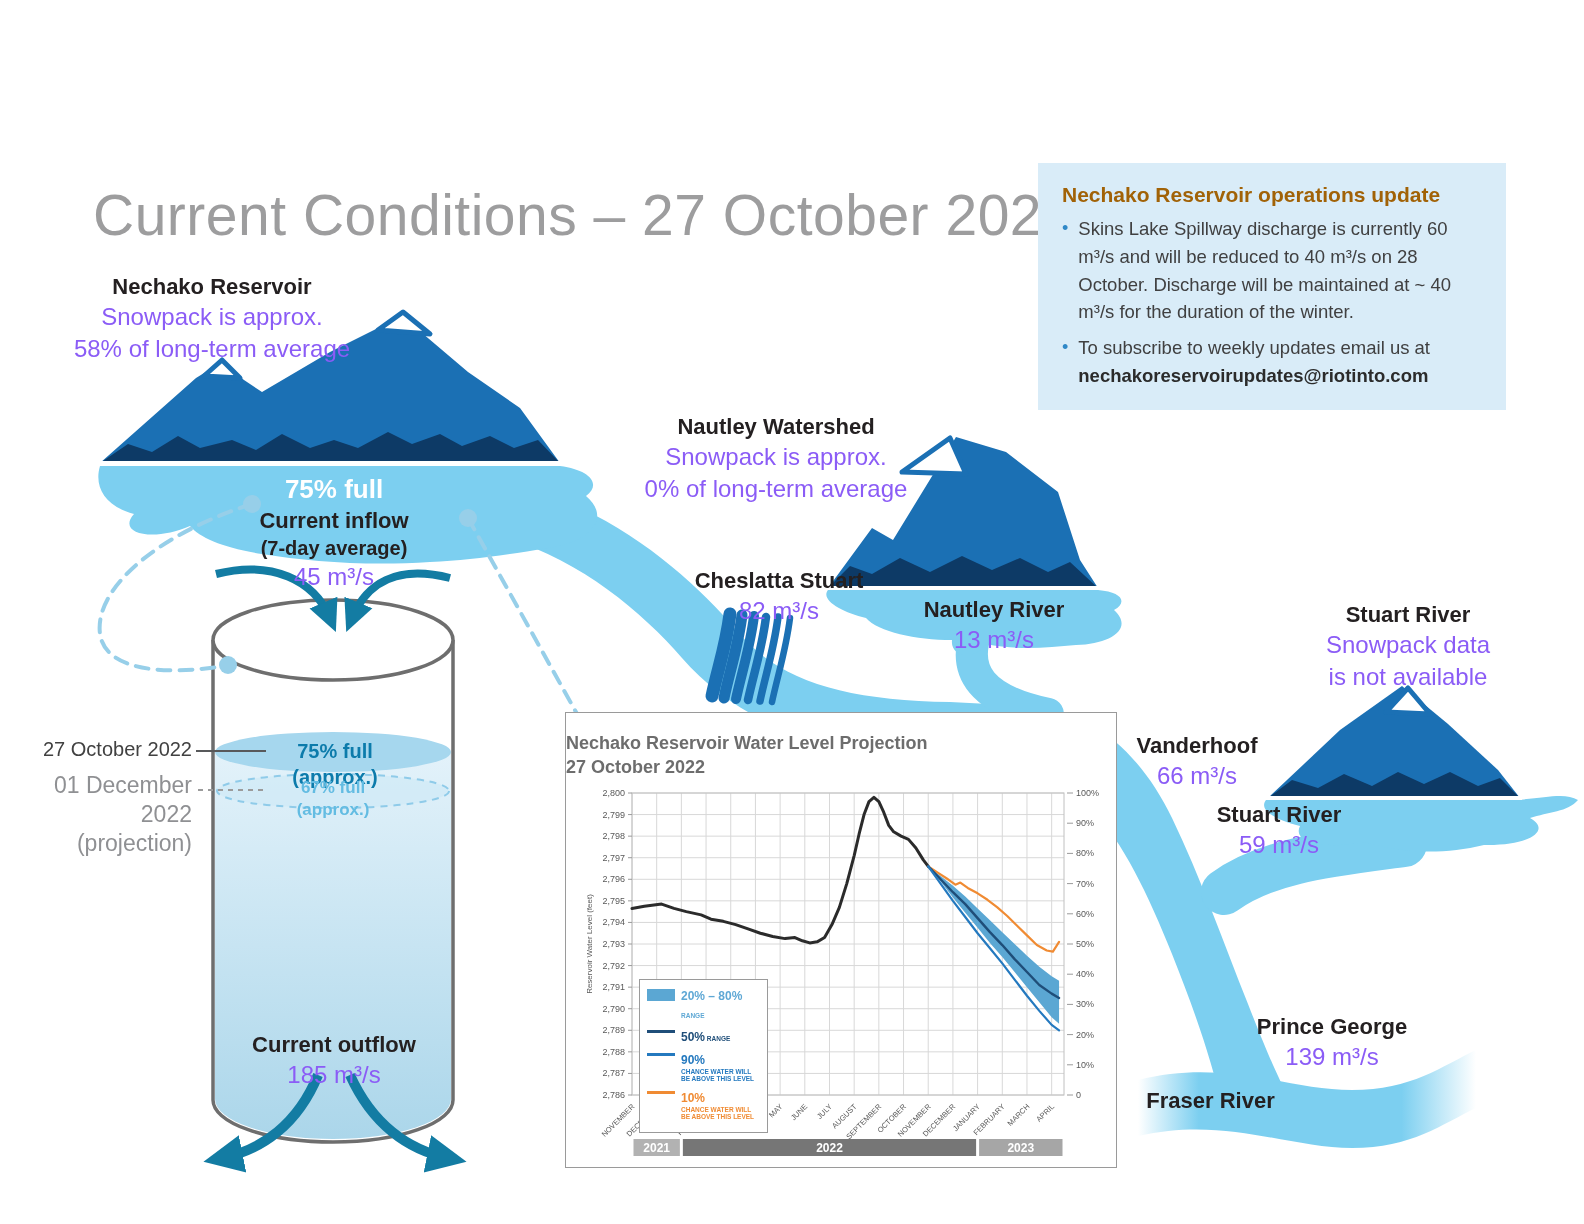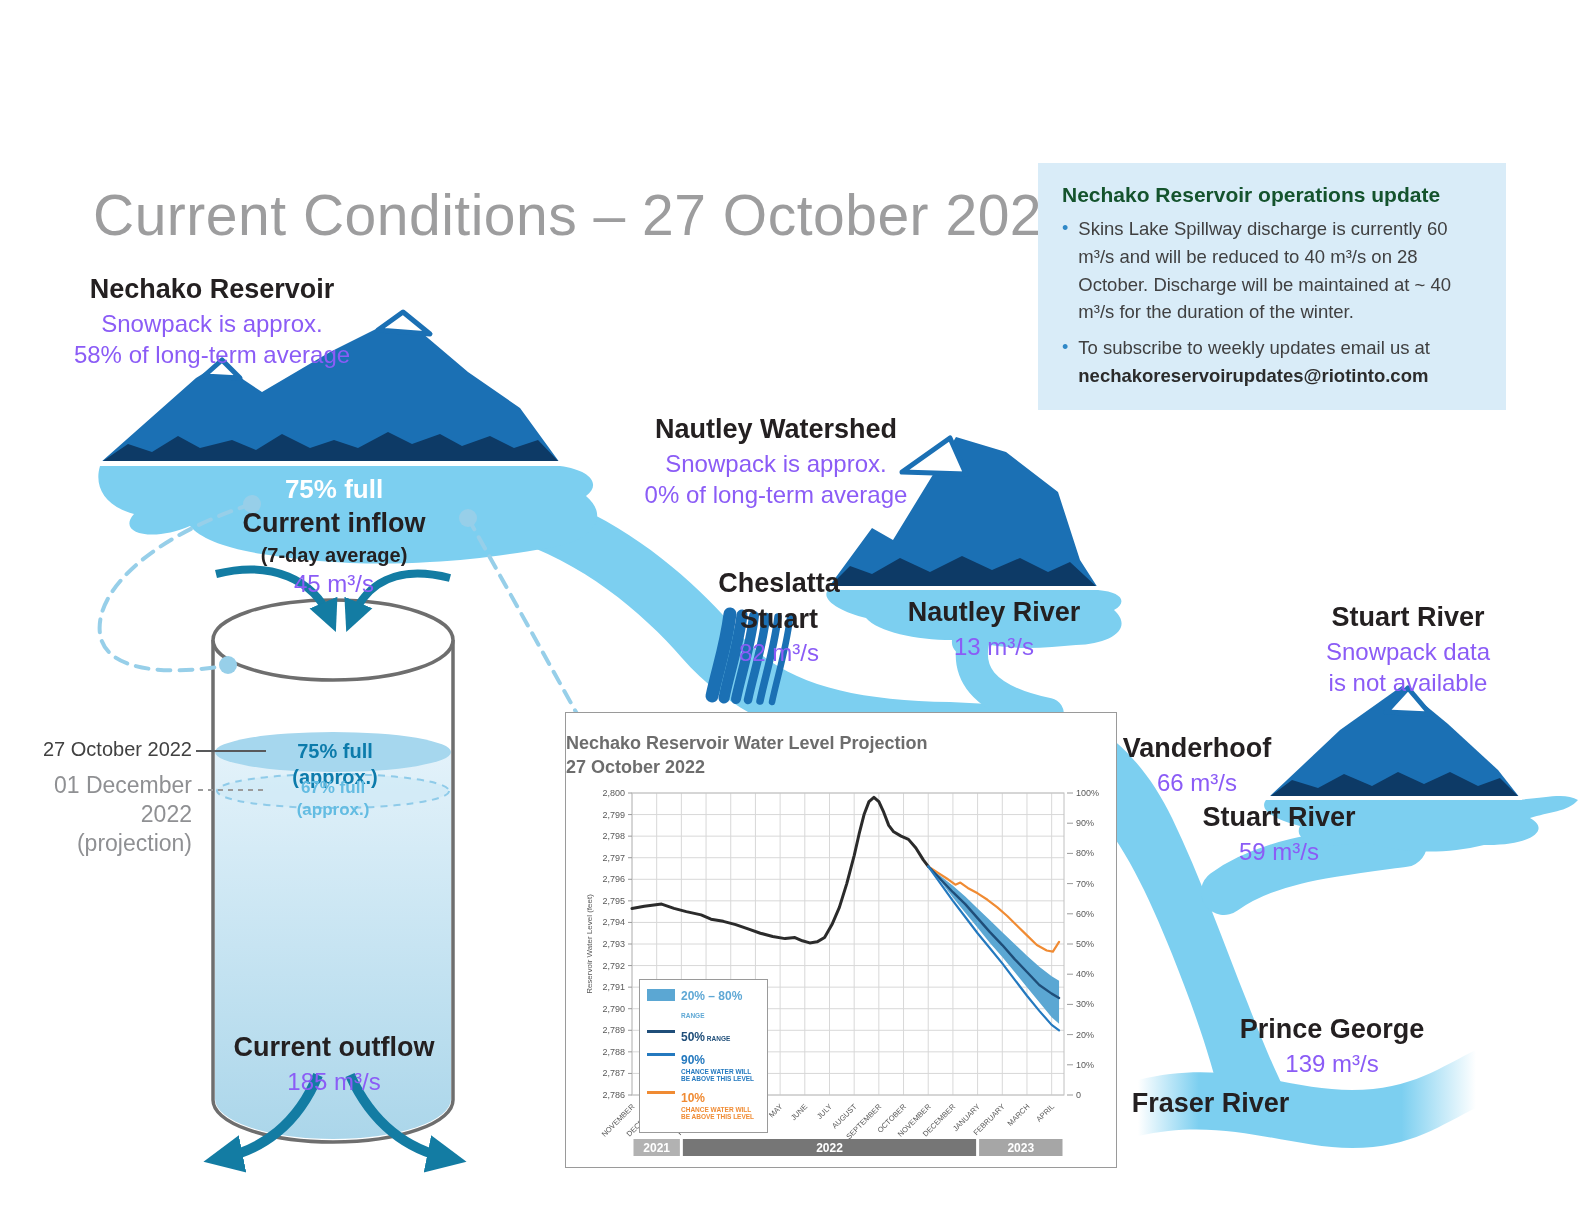--- a/index.html
+++ b/index.html
@@ -1,27 +1,27 @@
 <!DOCTYPE html>
 <html><head>
 <meta charset="utf-8">
 <style>
   html,body{margin:0;padding:0;background:#ffffff;}
   body{font-family:"Liberation Sans",sans-serif;color:#2b2b2b;}
   #canvas{position:relative;width:1584px;height:1224px;overflow:hidden;background:#fff;}
   .abs{position:absolute;}
   svg{display:block;}
   .lbl{position:absolute;text-align:center;line-height:1.32;}
-  .name{font-weight:700;font-size:27px;color:#242021;}
+  .name{font-weight:700;font-size:22px;color:#242021;}
   .val{font-size:24px;color:#8b5cf6;}
   #logo{left:65px;top:70px;width:200px;height:72px;display:flex;align-items:center;justify-content:center;}
   #logo span{color:#fff;font-family:"Liberation Serif",serif;font-weight:700;font-size:41px;letter-spacing:-1px;}
   #page-title{left:93px;top:182px;font-size:57px;font-weight:300;color:#9d9d9e;letter-spacing:0.5px;}
   #info-box{left:1038px;top:163px;width:468px;height:247px;background:#d9ecf8;padding:20px 24px;box-sizing:border-box;}
-  #info-box h2{margin:0 0 8px 0;font-size:21px;color:#14532d;font-weight:700;}
+  #info-box h2{margin:0 0 8px 0;font-size:21px;color:#a16207;font-weight:700;}
   .bullet-row{display:flex;font-size:18.5px;color:#404041;line-height:1.5;margin-bottom:8px;}
   .bullet-dot{color:#2f88c7;margin-right:10px;font-size:18px;line-height:1.5;}
   .email{font-weight:700;color:#2b2b2b;}
   #chart-box{left:565px;top:712px;width:552px;height:456px;background:#fff;border:1.5px solid #9a9a9a;box-sizing:border-box;z-index:4;}
   #chart-title{position:absolute;left:0;top:18px;width:100%;text-align:left;font-weight:700;font-size:18px;color:#6d6d6d;line-height:1.35;}
   #chart-svg{position:absolute;left:0;top:0;}
   #legend{position:absolute;left:73px;top:266px;width:129px;background:#fff;border:1px solid #9a9a9a;padding:6px 7px;box-sizing:border-box;z-index:5;}
   .lg-row{display:flex;align-items:flex-start;margin-bottom:5px;}
   .lg-sw{width:28px;flex:0 0 28px;margin-right:6px;margin-top:3px;}
   .lg-big{font-size:12px;font-weight:700;line-height:1.05;}

